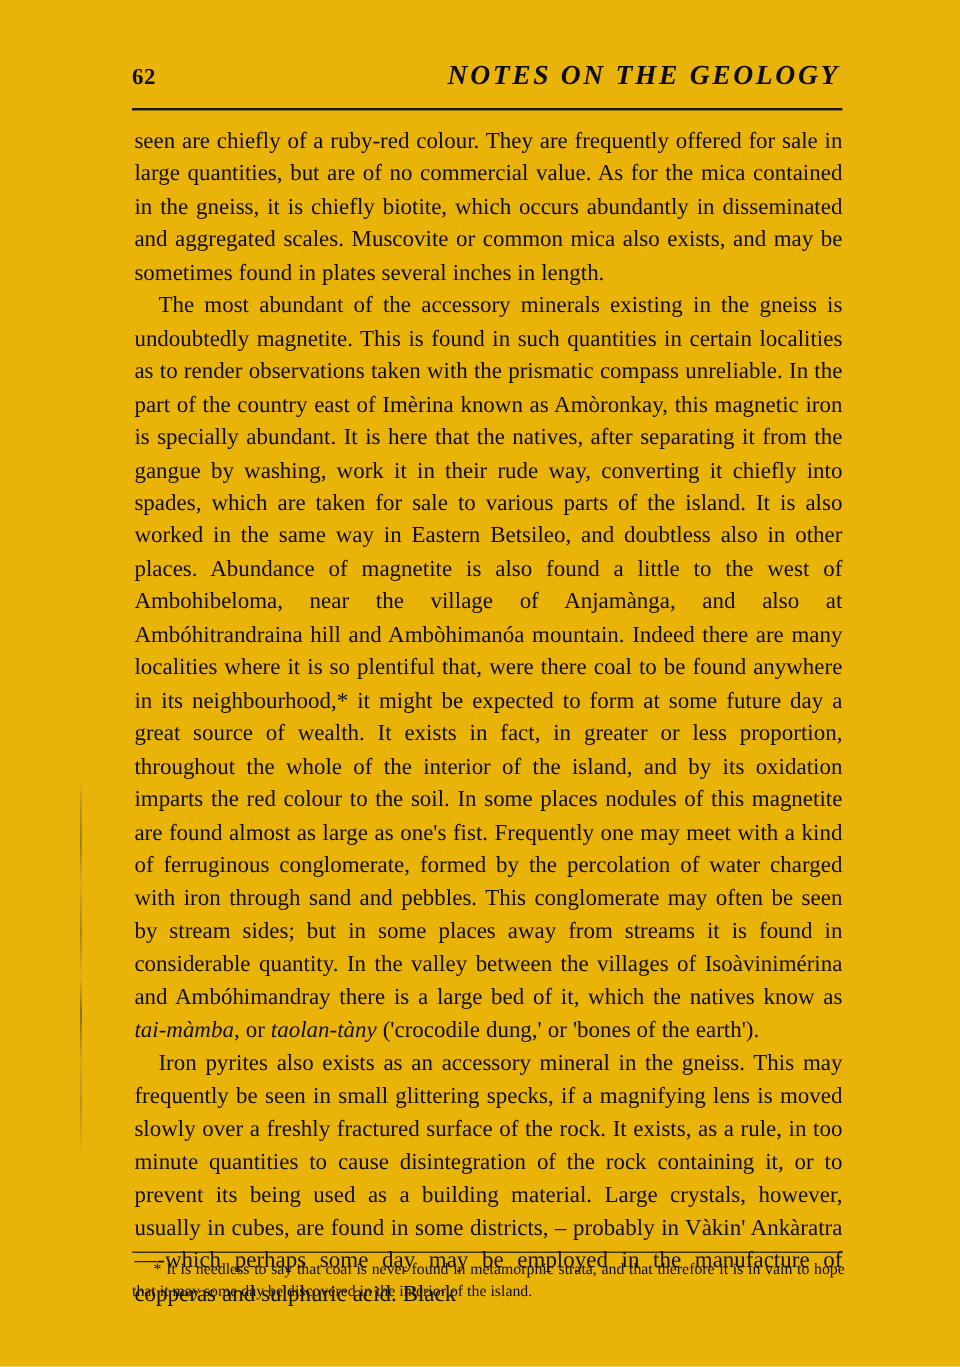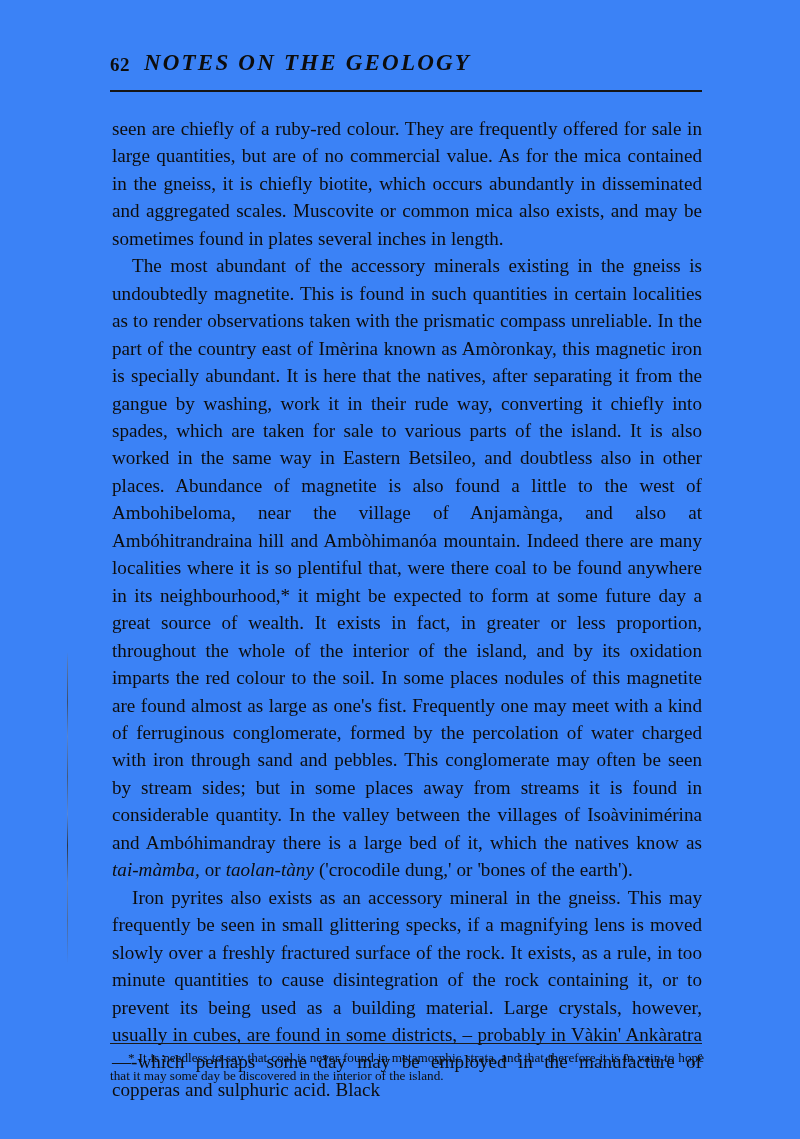--- a/index.html
+++ b/index.html
@@ -4,21 +4,21 @@
 <style>
   html, body {
     margin: 0;
     padding: 0;
     background: #ffffff;
   }
   .page {
     position: relative;
     width: 800px;
     height: 1139px;
-    background: #3b82f6;
+    background: #eab308;
     overflow: hidden;
     font-family: "Liberation Serif", "DejaVu Serif", serif;
     color: #0d0d0d;
   }
 
   
   .header {
     position: absolute;
     left: 110px;
     top: 50px;
@@ -31,21 +31,21 @@
     top: 4px;
     font-size: 19px;
     font-weight: bold;
     letter-spacing: 0.5px;
   }
   .running-title {
     position: absolute;
     left: 0;
     top: 0;
     width: 590px;
-    text-align: left;
+    text-align: right;
     font-style: italic;
     font-weight: bold;
     font-size: 23px;
     letter-spacing: 2.2px;
     padding-left: 34px;
     box-sizing: border-box;
   }
   .header-rule {
     position: absolute;
     left: 110px;
@@ -54,21 +54,20 @@
     height: 0;
     border-top: 2px solid #151515;
   }
 
   
   .body-col {
     position: absolute;
     left: 112px;
     top: 104px;
     width: 590px;
-    margin-top: 11px;
   }
   .para {
     margin: 0;
     text-align: justify;
     text-justify: inter-word;
     font-size: 19.1px;
     line-height: 27.45px;
     letter-spacing: 0.02px;
     word-spacing: 0.2px;
     hyphens: none;

